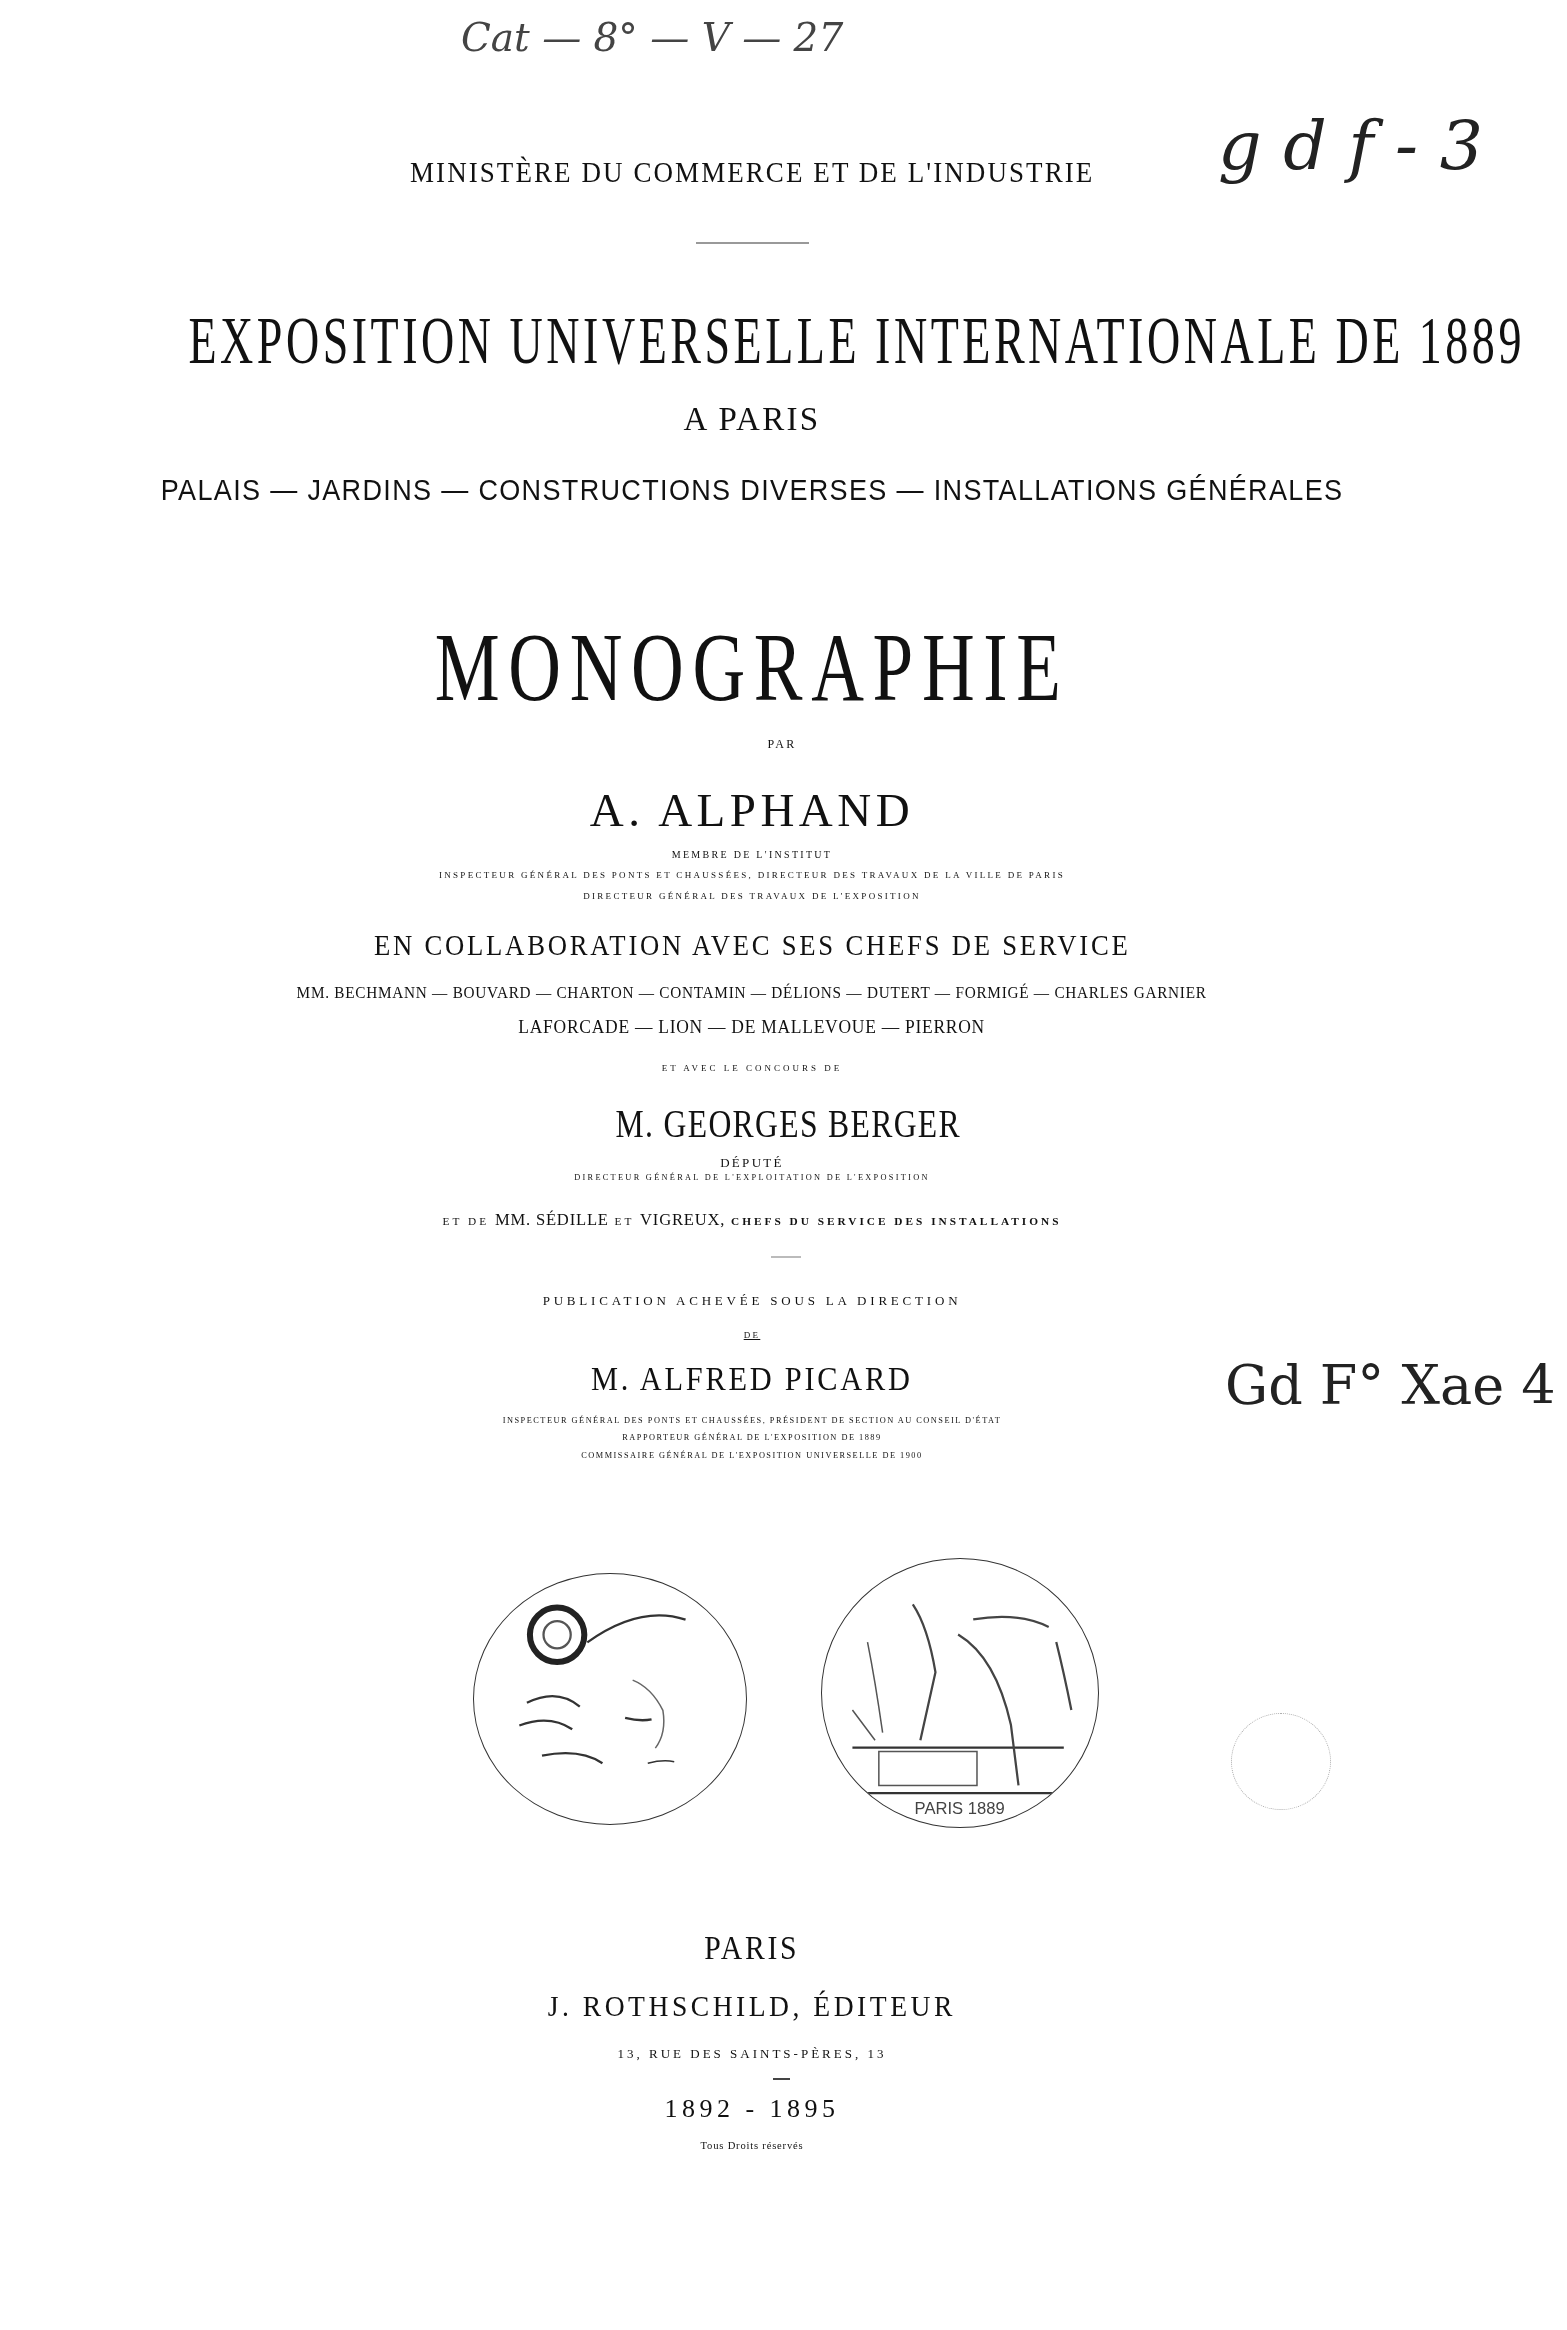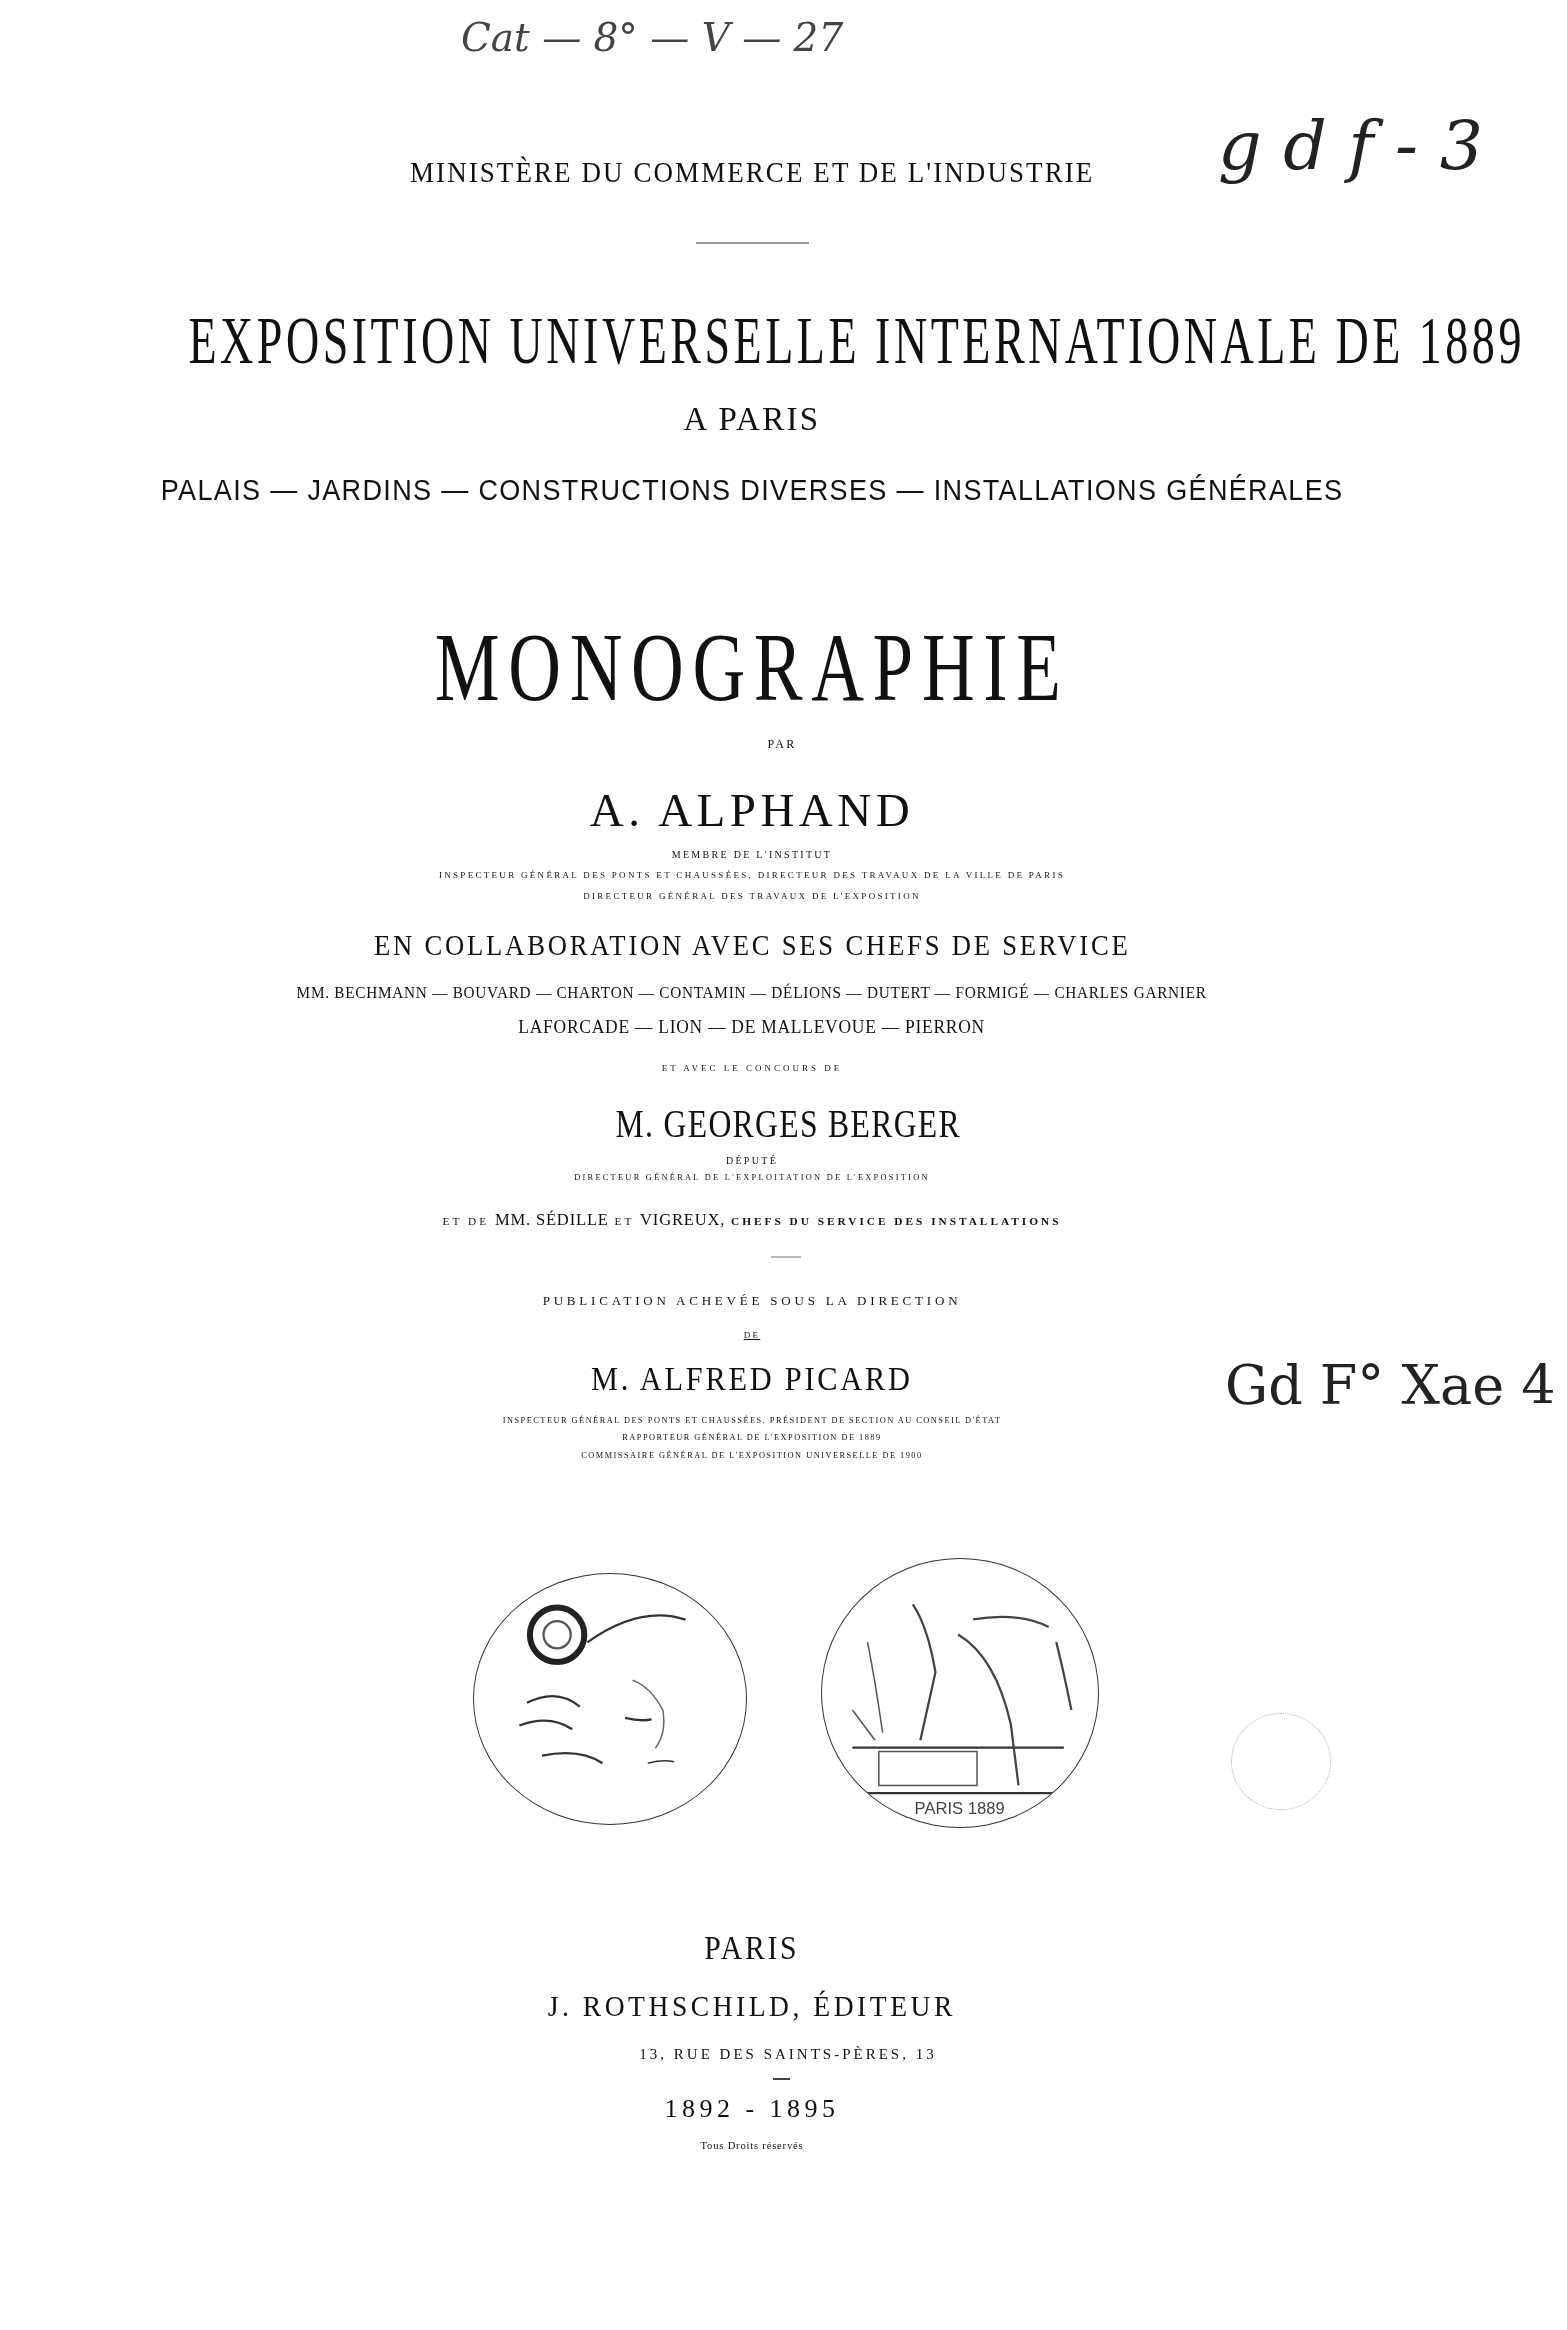--- a/index.html
+++ b/index.html
@@ -62,21 +62,21 @@
 </div>
 <div class="line" style="top:1016px; font-size:19px; letter-spacing:0.8px;">
   <span class="cond" style="transform:scaleX(0.92);">LAFORCADE — LION — DE MALLEVOUE — PIERRON</span>
 </div>
 <div class="line" style="top:1063px; font-size:9px; letter-spacing:3px;">
   <span>ET AVEC LE CONCOURS DE</span>
 </div>
 <div class="line" style="top:1103px; font-size:36px; letter-spacing:1.5px;padding-left:36px;">
   <span class="cond" style="transform:scaleX(0.88) scaleY(1.1);">M. GEORGES BERGER</span>
 </div>
-<div class="line" style="top:1155px; font-size:10px; letter-spacing:2.3px;">
+<div class="line" style="top:1155px; font-size:13px; letter-spacing:2.3px;">
   <span>DÉPUTÉ</span>
 </div>
 <div class="line" style="top:1173px; font-size:8.3px; letter-spacing:2.3px;">
   <span>DIRECTEUR GÉNÉRAL DE L'EXPLOITATION DE L'EXPOSITION</span>
 </div>
 <div class="line" style="top:1210px; font-size:11.3px; letter-spacing:3px;">
   <span>ET DE</span>
   <span style="font-size:16.6px; letter-spacing:0.8px;">MM. SÉDILLE</span>
   <span>ET</span>
   <span style="font-size:16.6px; letter-spacing:0.8px;">VIGREUX,</span>
@@ -125,21 +125,21 @@
   </svg>
 </div>
 <div class="stamp" style="left:1231px; top:1713px; width:98px; height:95px;"></div>
 
 <div class="line" style="top:1930px; font-size:33px; letter-spacing:3px;">
   <span class="cond" style="transform:scaleX(0.9);">PARIS</span>
 </div>
 <div class="line" style="top:1989px; font-size:30px; letter-spacing:3.8px;">
   <span class="cond" style="transform:scaleX(0.92);">J. ROTHSCHILD, ÉDITEUR</span>
 </div>
-<div class="line" style="top:2046px; font-size:15px; letter-spacing:3px;margin-left:36px;">
+<div class="line" style="top:2046px; font-size:13px; letter-spacing:3px;">
   <span>13, RUE DES SAINTS-PÈRES, 13</span>
 </div>
 <div class="rule" style="left:773px; top:2078px; width:16.6px; background:#444;"></div>
 <div class="line" style="top:2094px; font-size:26px; letter-spacing:4.5px;">
   <span>1892 - 1895</span>
 </div>
 <div class="line" style="top:2140px; font-size:10.6px; letter-spacing:0.8px;">
   <span>Tous Droits réservés</span>
 </div>
 

